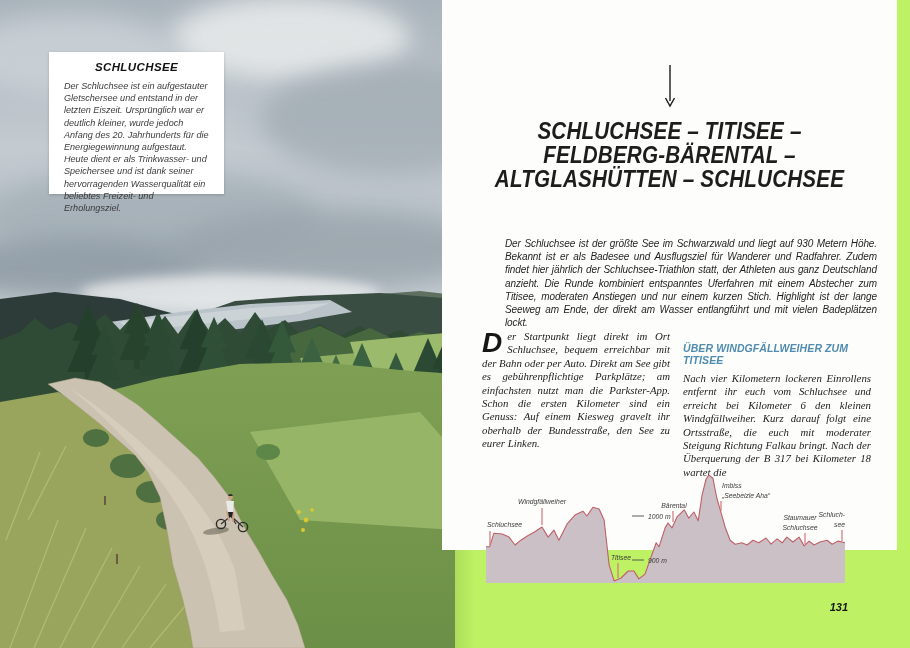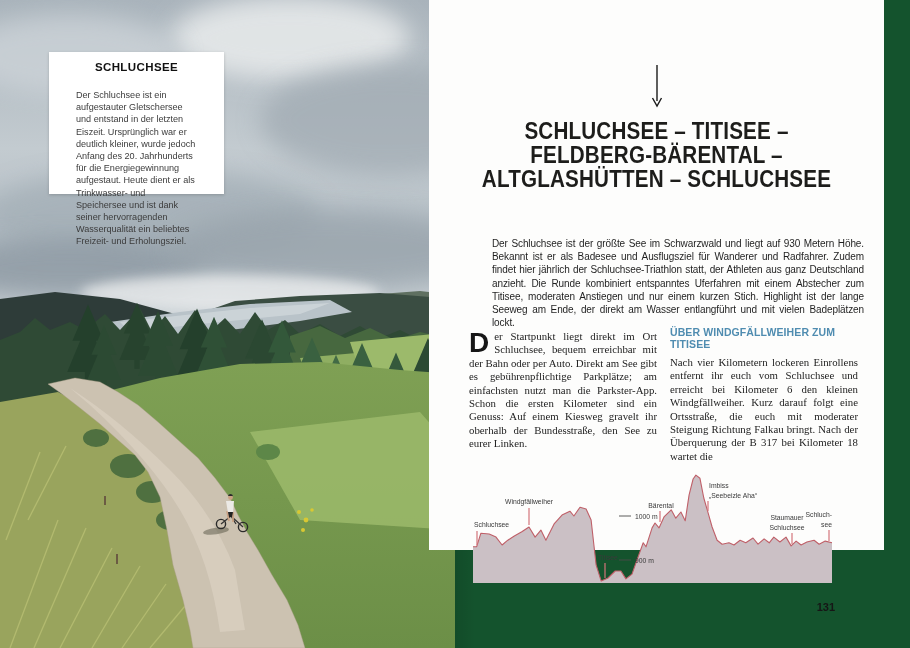--- a/index.html
+++ b/index.html
@@ -1,43 +1,43 @@
 <!DOCTYPE html>
 <html><head>
 <meta charset="utf-8">
 <style>
   html,body{margin:0;padding:0;background:#e8e8e8;}
-  .spread{position:relative;width:910px;height:648px;background:#14532d;overflow:hidden;
-          font-family:"Liberation Sans",sans-serif;}
+  .spread{position:relative;width:910px;height:648px;background:#bef264;overflow:hidden;
+          font-family:"Liberation Sans",sans-serif;font-style:italic;}
   
   .page-left{position:absolute;left:0;top:0;width:455px;height:648px;}
   .photo-svg{position:absolute;left:0;top:0;width:455px;height:648px;display:block;}
   .info-box{position:absolute;left:49px;top:52px;width:175px;height:142px;background:#fff;
             box-shadow:0 1px 3px rgba(0,0,0,.18);box-sizing:border-box;padding:9px 11px;}
   .info-box h3{margin:0 0 7px 0;text-align:center;font-size:11.5px;font-weight:800;
                letter-spacing:.4px;color:#111;}
-  .info-box p{margin:16px;font-size:9.1px;line-height:12.2px;color:#3c3c3c;font-weight:500;}
+  .info-box p{margin:4px;font-size:9.1px;line-height:12.2px;color:#3c3c3c;font-weight:500;}
   .gutter{position:absolute;left:455px;top:0;width:20px;height:648px;
           background:linear-gradient(90deg,rgba(0,0,0,.09),rgba(0,0,0,0));pointer-events:none;}
   
-  .page-right{position:absolute;left:429px;top:0;width:455px;height:550px;background:#fdfdfc;}
+  .page-right{position:absolute;left:442px;top:0;width:455px;height:550px;background:#fdfdfc;}
   .down-arrow{position:absolute;left:50%;top:64px;transform:translateX(-50%);}
   .route-title{position:absolute;left:0;top:119px;width:455px;text-align:center;
                transform:scaleX(.86);color:#1d1d1b;}
   .route-title .tline{font-size:24px;line-height:24px;font-weight:900;letter-spacing:.2px;}
   .intro{position:absolute;left:63px;top:227px;width:372px;font-size:10px;line-height:13.2px;
          text-align:justify;color:#1f1f1f;font-weight:500;letter-spacing:-0.1px;}
   .cols{position:absolute;left:40px;top:326px;width:390px;display:flex;gap:13px;}
   .col{width:188px;}
   .col-text{font-family:"Liberation Serif",serif;font-size:10.8px;line-height:13.4px;
             color:#222;text-align:justify;margin:0;}
   .col-left .col-text{margin-top:4px;}
   .dropcap{float:left;font-family:"Liberation Sans",sans-serif;font-weight:800;
            font-size:28px;line-height:24px;margin:1px 5px 0 0;color:#161616;}
-  .subhead{font-size:10.5px;font-weight:800;letter-spacing:.1px;margin:0 0 6px 0;}
+  .subhead{font-size:10.5px;font-weight:800;letter-spacing:.1px;margin:16px 0 6px 0;}
   .chart-wrap{position:absolute;left:32px;top:465px;width:406px;height:120px;}
   .chart-wrap svg{display:block;width:406px;height:120px;}
   .chart-wrap text{font-family:"Liberation Sans",sans-serif;font-size:6.8px;fill:#3a3a3a;}
   .page-num{position:absolute;right:49px;top:601px;font-size:11px;font-weight:800;color:#161616;text-align:center;}
 </style>
 </head>
 <body>
 
 <div class="spread">
 

